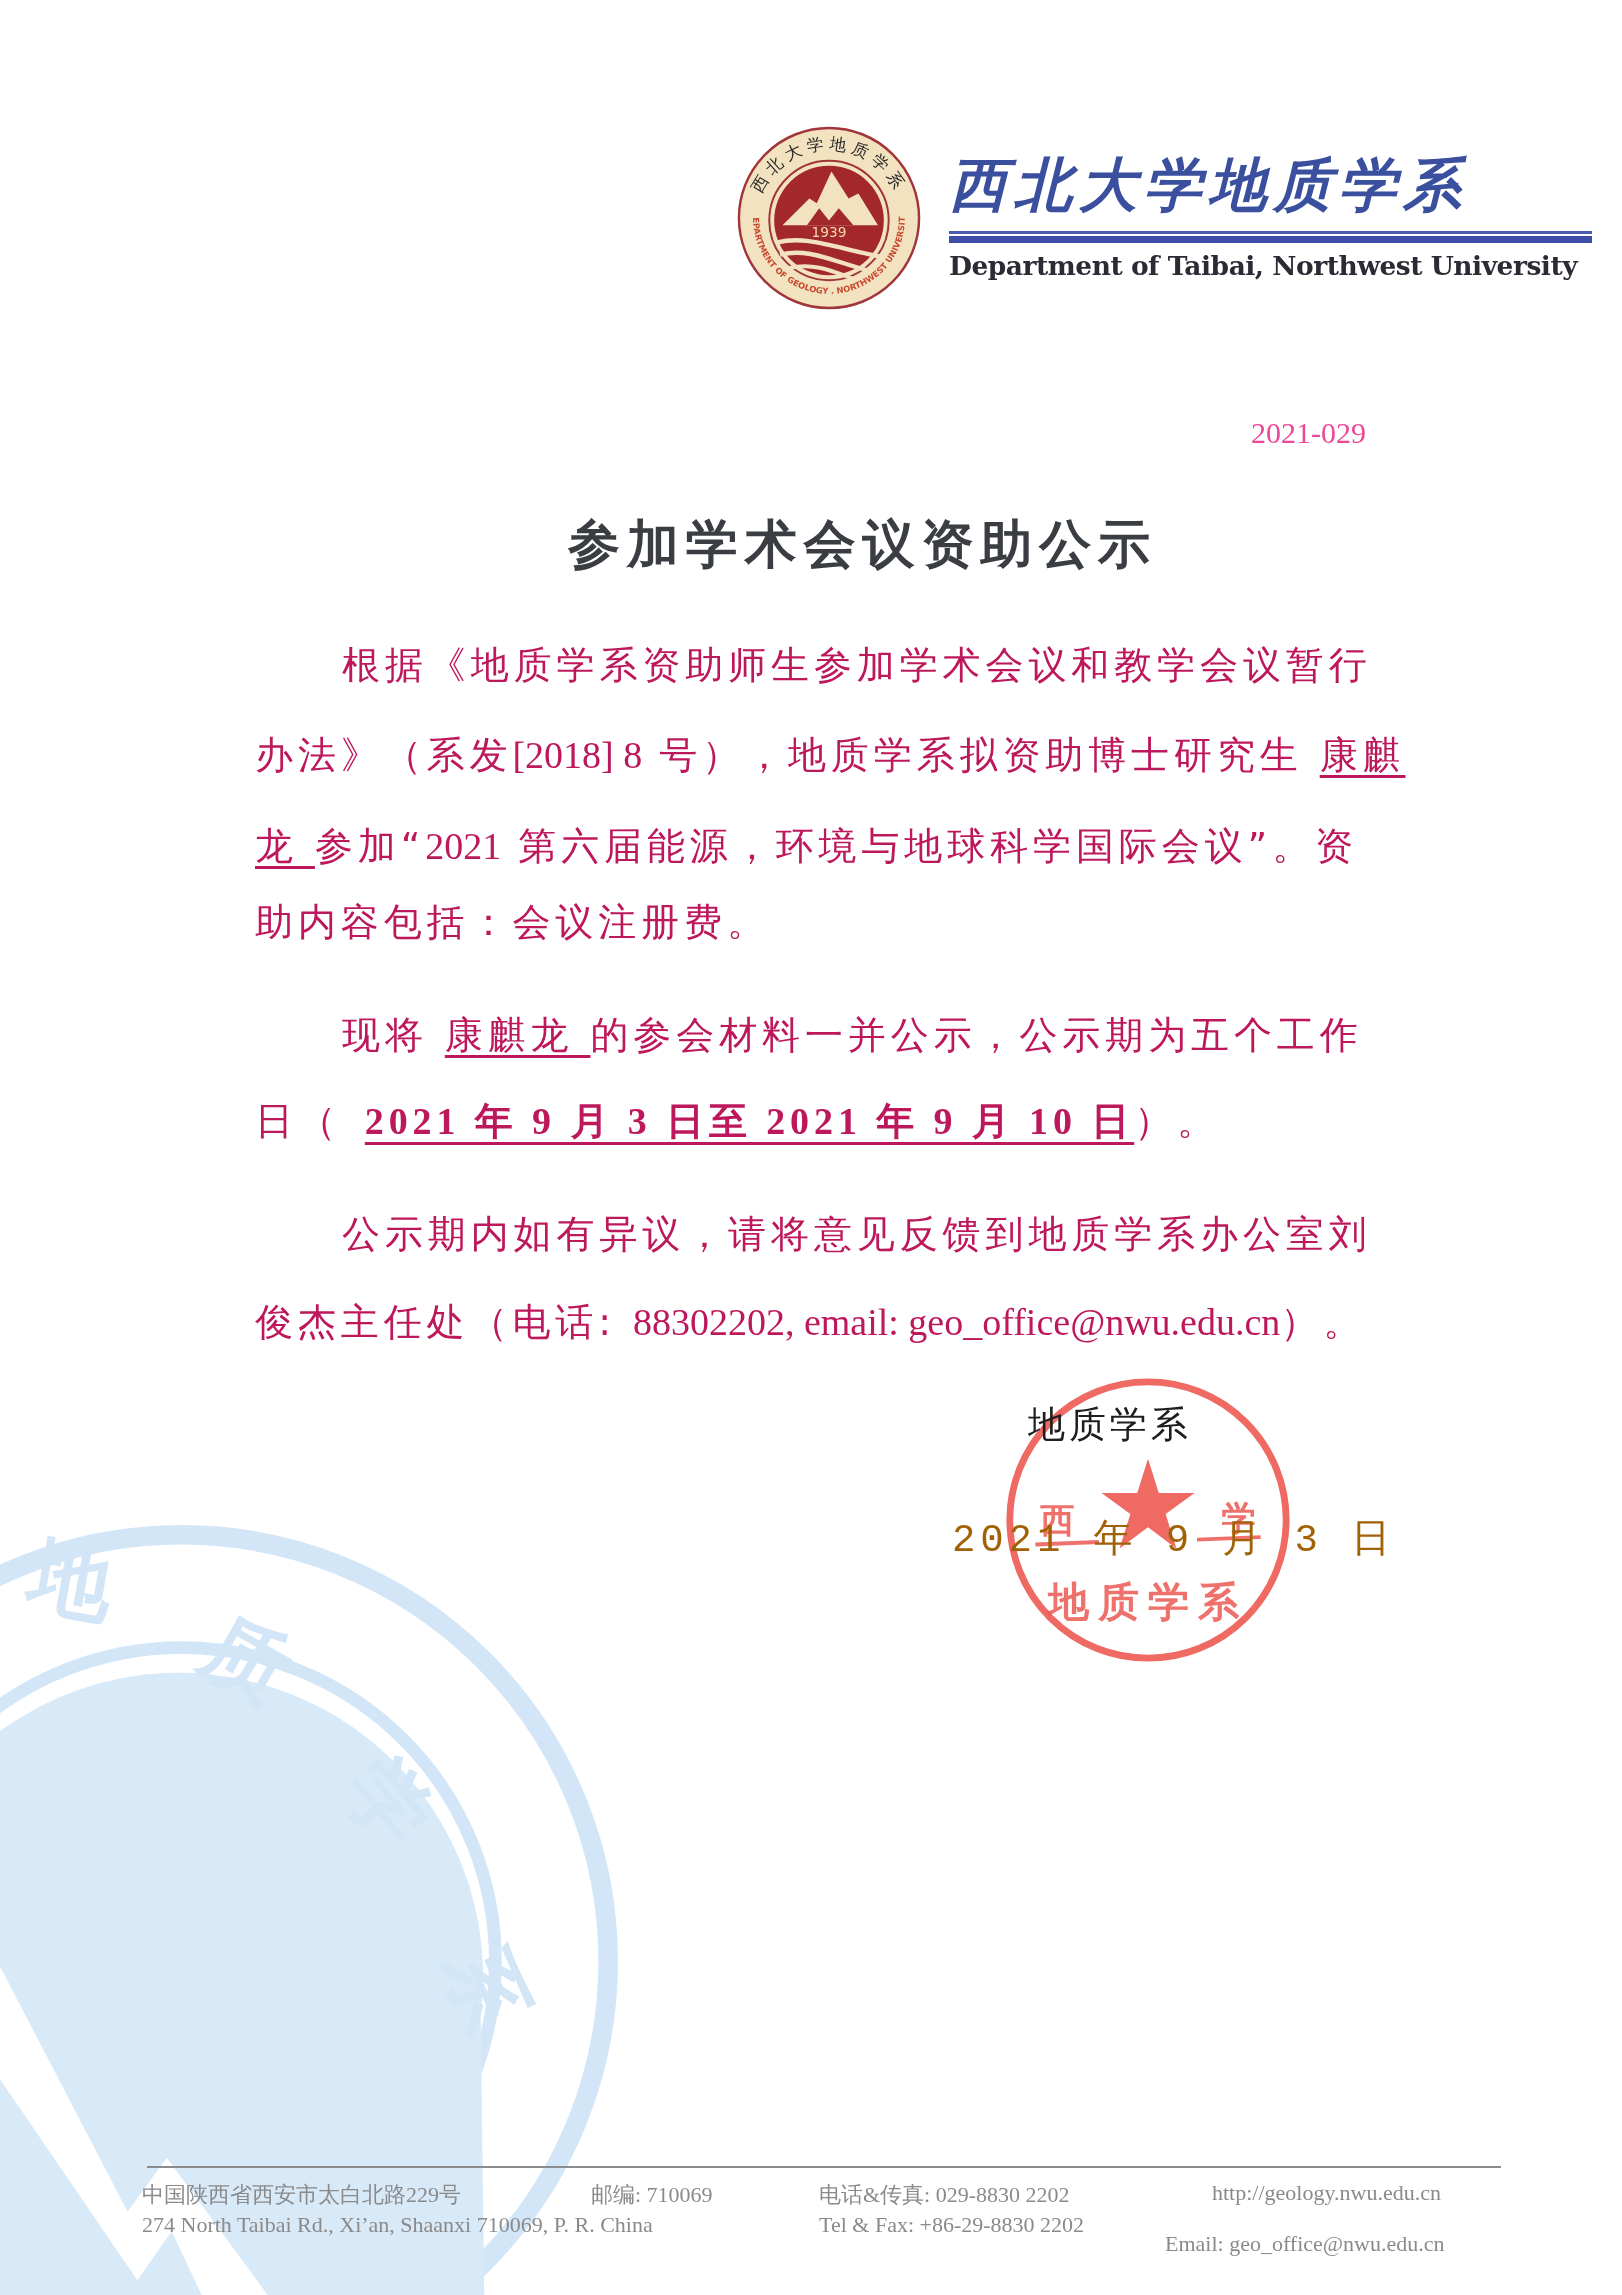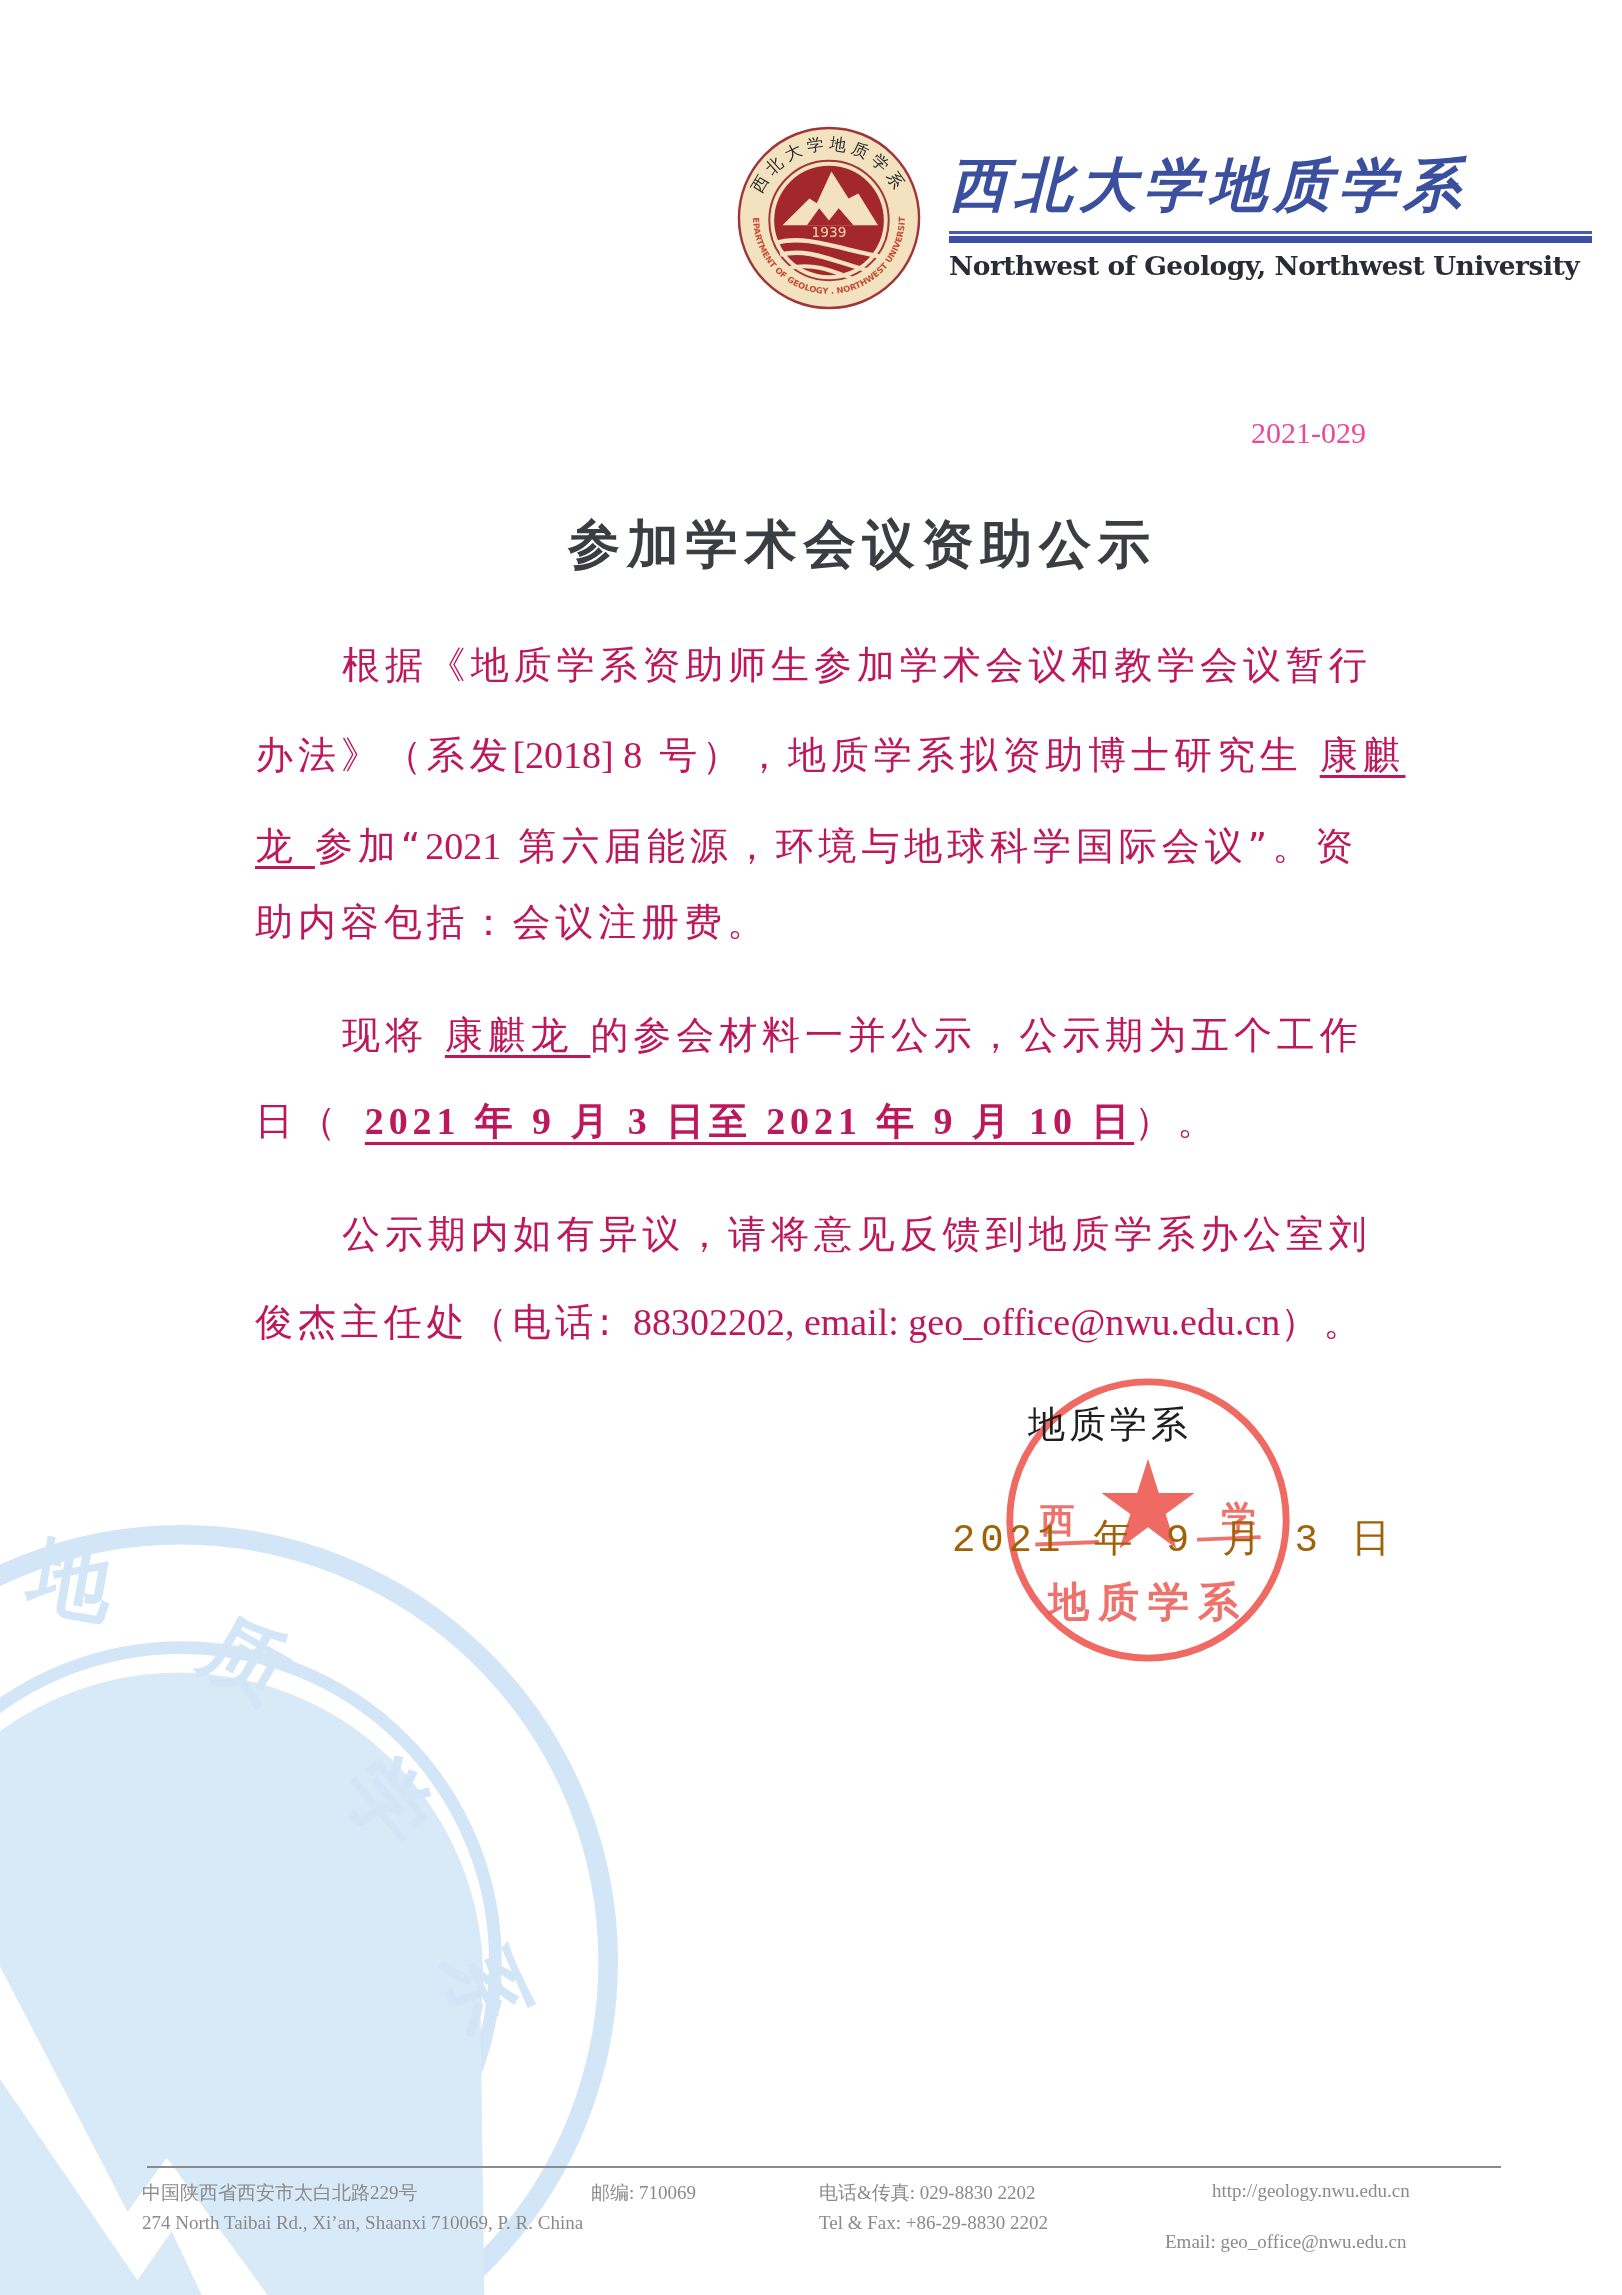--- a/index.html
+++ b/index.html
@@ -29,21 +29,21 @@
   .body-line .u { text-decoration:underline; text-decoration-thickness:2.5px; text-underline-offset:6.9px;text-align:center; }
   .body-line .b { font-weight:bold; text-decoration:underline; text-decoration-thickness:2.9px; text-underline-offset:7.8px; font-family:"Liberation Serif","DejaVu Serif",serif;margin-left:24px; }
   .body-line .serif { font-family:"Liberation Serif","DejaVu Serif",serif; letter-spacing:0; }
 
   .sign-org { left:1028px; top:1400px; font-family:"DejaVu Sans","Liberation Sans",sans-serif; font-size:37px; letter-spacing:3.9px; color:#1e1e1e; }
   .sign-date { left:952px; top:1511px; font-family:Liberation Mono, monospace; font-size:39px; letter-spacing:4.9px; color:#a16207; white-space:nowrap; }
   .stamp { left:1001px; top:1373px; width:294px; height:294px; }
 
   
   .footer-rule { left:147px; top:2166px; width:1354px; height:1.5px; background:#8c8c8c; }
-  .footer-text { position:absolute; font-family:"Liberation Serif","DejaVu Serif",serif; font-size:19px; color:#8a8a8a; white-space:nowrap; }
+  .footer-text { position:absolute; font-family:"Liberation Serif","DejaVu Serif",serif; font-size:22px; color:#8a8a8a; white-space:nowrap; }
 </style>
 </head>
 <body>
 
 <svg class="abs watermark" viewBox="0 0 1780 1780">
   <g fill="none" stroke="#d3e6f7">
     <circle cx="890" cy="890" r="870" stroke-width="40"></circle>
     <circle cx="890" cy="890" r="640" stroke-width="26"></circle>
   </g>
   <path d="M250,890 A640,640 0 0 1 1530,890 L1530,1780 L250,1780 Z" fill="#d6e8f8" opacity="0.0"></path>
@@ -78,21 +78,21 @@
     <textPath href="#arcTop" startOffset="50%" text-anchor="middle">西北大学地质学系</textPath>
   </text>
   <text font-family="DejaVu Sans, sans-serif" font-size="17" font-weight="bold" fill="#c8492f">
     <textPath href="#arcBot" startOffset="50%" text-anchor="middle">DEPARTMENT OF GEOLOGY . NORTHWEST UNIVERSITY</textPath>
   </text>
 </svg>
 
 <div class="abs header-cn">西北大学地质学系</div>
 <div class="abs rule-thin"></div>
 <div class="abs rule-thick"></div>
-<div class="abs header-en">Northwest of Geology, Northwest University</div>
+<div class="abs header-en">Department of Taibai, Northwest University</div>
 
 <div class="abs doc-number">2021-029</div>
 <div class="abs doc-title">参加学术会议资助公示</div>
 
 <div class="body-line" style="top:638px; padding-left:87px;">
   <span>根据《地质学系资助师生参加学术会议和教学会议暂行</span>
 </div>
 <div class="body-line" style="top:728px;">
   <span>办法》（系发</span><span class="serif">[2018] 8</span><span> 号），地质学系拟资助博士研究生 </span><span class="u">康麒</span>
 </div>

